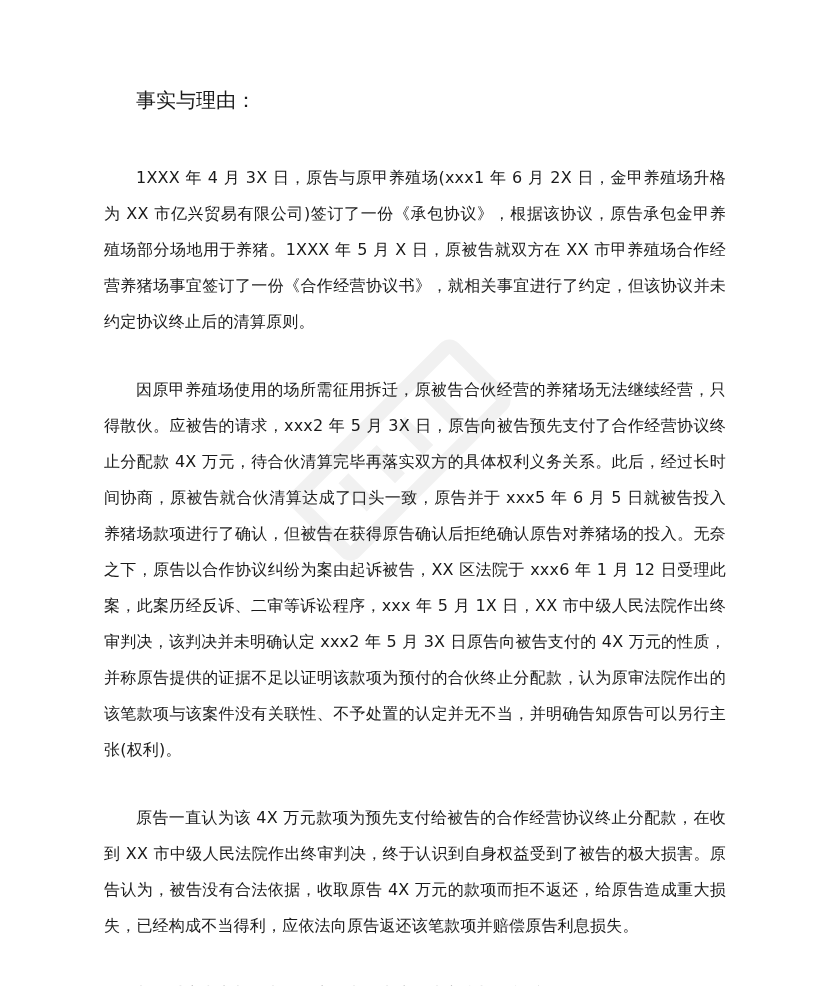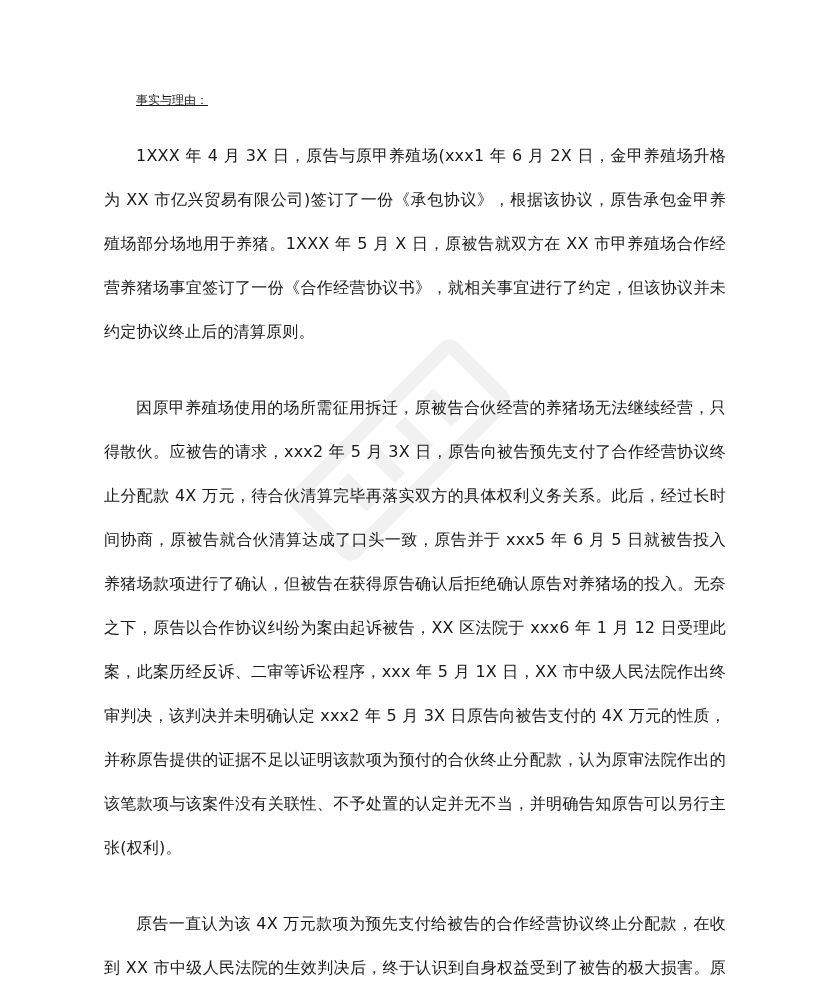--- a/index.html
+++ b/index.html
@@ -15,29 +15,28 @@
       font-family: "DejaVu Sans", "Liberation Sans", sans-serif;
       color: #1a1a1a;
     }
     .page {
       position: absolute;
       left: 104px;
       top: 84px;
       width: 622px;
     }
     .heading {
-      font-size: 12px;
+      font-size: 20px;
       line-height: 32px;
       text-indent: 32px;
-      margin: 0 0 18px 0;
-      text-decoration: underline;
+      margin: 0 0 44px 0;
     }
     .para {
       font-size: 16px;
-      line-height: 44px;
+      line-height: 36px;
       text-indent: 32px;
       text-align: justify;
       margin: 0 0 32px 0;
       letter-spacing: 0.2px;
     }
     .watermark {
       position: absolute;
       left: 250px;
       top: 300px;
       width: 300px;
@@ -56,15 +55,15 @@
     <line x1="130" y1="130" x2="130" y2="170"></line>
     <line x1="170" y1="130" x2="170" y2="170"></line>
     <line x1="210" y1="130" x2="210" y2="170"></line>
   </g>
 </svg>
 
 <div class="page">
   <p class="heading">事实与理由：</p>
   <p class="para">1XXX 年 4 月 3X 日，原告与原甲养殖场(xxx1 年 6 月 2X 日，金甲养殖场升格为 XX 市亿兴贸易有限公司)签订了一份《承包协议》，根据该协议，原告承包金甲养殖场部分场地用于养猪。1XXX 年 5 月 X 日，原被告就双方在 XX 市甲养殖场合作经营养猪场事宜签订了一份《合作经营协议书》，就相关事宜进行了约定，但该协议并未约定协议终止后的清算原则。</p>
   <p class="para">因原甲养殖场使用的场所需征用拆迁，原被告合伙经营的养猪场无法继续经营，只得散伙。应被告的请求，xxx2 年 5 月 3X 日，原告向被告预先支付了合作经营协议终止分配款 4X 万元，待合伙清算完毕再落实双方的具体权利义务关系。此后，经过长时间协商，原被告就合伙清算达成了口头一致，原告并于 xxx5 年 6 月 5 日就被告投入养猪场款项进行了确认，但被告在获得原告确认后拒绝确认原告对养猪场的投入。无奈之下，原告以合作协议纠纷为案由起诉被告，XX 区法院于 xxx6 年 1 月 12 日受理此案，此案历经反诉、二审等诉讼程序，xxx 年 5 月 1X 日，XX 市中级人民法院作出终审判决，该判决并未明确认定 xxx2 年 5 月 3X 日原告向被告支付的 4X 万元的性质，并称原告提供的证据不足以证明该款项为预付的合伙终止分配款，认为原审法院作出的该笔款项与该案件没有关联性、不予处置的认定并无不当，并明确告知原告可以另行主张(权利)。</p>
-  <p class="para">原告一直认为该 4X 万元款项为预先支付给被告的合作经营协议终止分配款，在收到 XX 市中级人民法院的生效判决后，终于认识到自身权益受到了被告的极大损害。原告认为，被告没有合法依据，收取原告 4X 万元的款项而拒不返还，给原告造成重大损失，已经构成不当得利，应依法向原告返还该笔款项并赔偿原告利息损失。</p>
+  <p class="para">原告一直认为该 4X 万元款项为预先支付给被告的合作经营协议终止分配款，在收到 XX 市中级人民法院作出终审判决，终于认识到自身权益受到了被告的极大损害。原告认为，被告没有合法依据，收取原告 4X 万元的款项而拒不返还，给原告造成重大损失，已经构成不当得利，应依法向原告返还该笔款项并赔偿原告利息损失。</p>
   <p class="para">基于以上事实与理由，原告一直认为该，请贵院判如所诉。</p>
 </div>
 
 </body></html>

